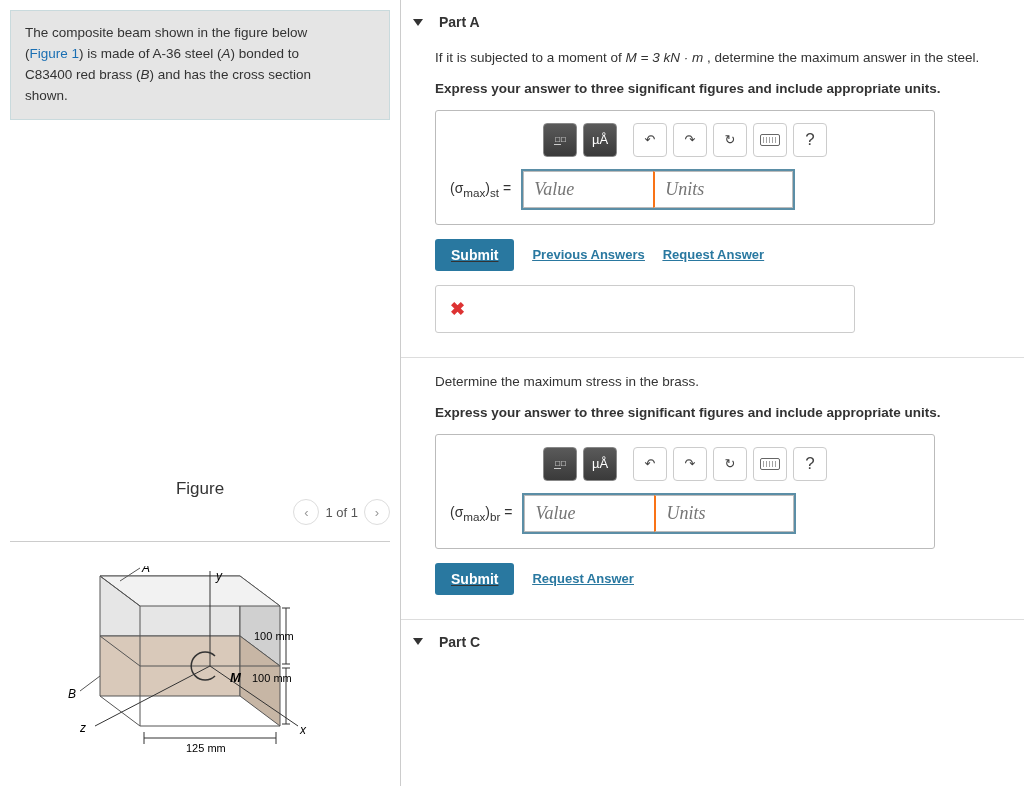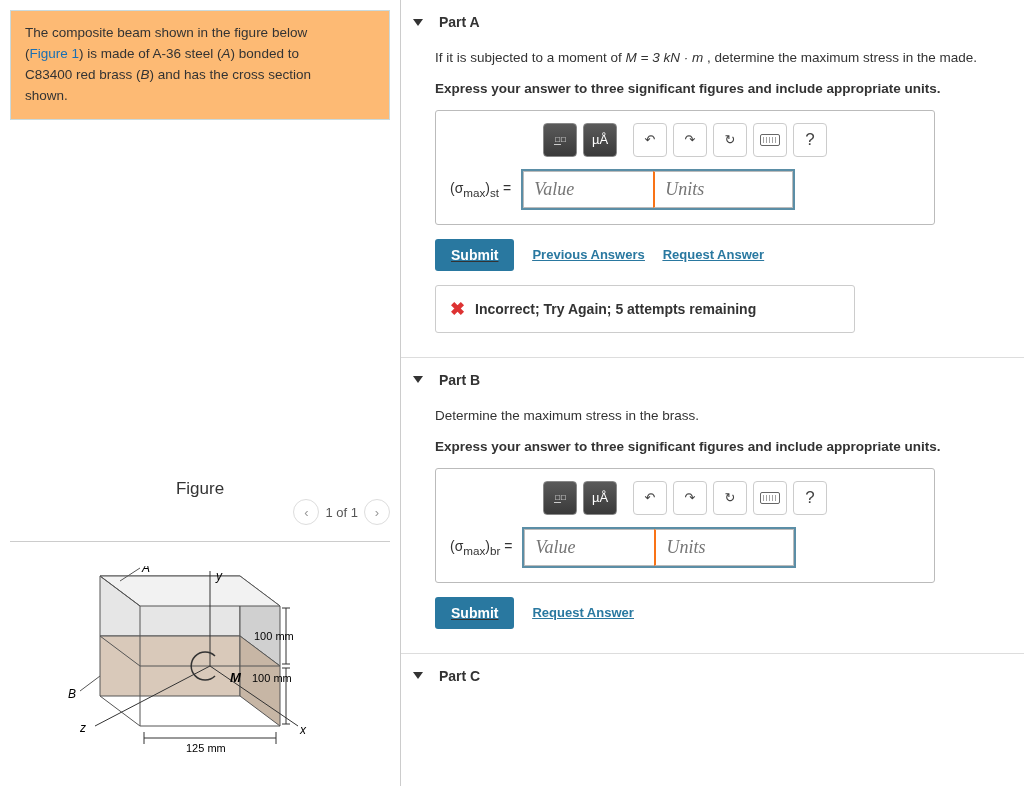--- a/index.html
+++ b/index.html
@@ -1,20 +1,20 @@
 <!DOCTYPE html>
 <html><head>
 <meta charset="utf-8">
 <style>
   * { box-sizing: border-box; margin: 0; padding: 0; }
   body { font-family: Arial, Helvetica, sans-serif; font-size: 13px; color: #333; background: #fff; }
   .page { display: flex; width: 1024px; height: 786px; overflow: hidden; }
   .left-col { width: 400px; padding: 0; display: flex; flex-direction: column; }
   .right-col { flex: 1; border-left: 1px solid #ccc; padding: 0; overflow: hidden; }
-  .problem-box { background: #fdba74; border: 1px solid #c9dadd; padding: 12px 14px; margin: 10px; line-height: 1.55; font-size: 13.5px; color: #333; }
+  .problem-box { background: #e5e5e5; border: 1px solid #c9dadd; padding: 12px 14px; margin: 10px; line-height: 1.55; font-size: 13.5px; color: #333; }
   .problem-box .fig-link { color: #1a6fb3; cursor: pointer; }
   .problem-box .varA, .problem-box .varB { font-style: italic; }
   .left-spacer { flex: 1; }
   .figure-header { display: flex; align-items: center; padding: 8px 10px; margin: 0 0 4px 0; flex-direction: column; }
   .figure-header .title { font-size: 17px; color: #333; font-weight: 400; flex: 1; }
   .divider-line { height: 1px; background: #ccc; margin: 4px 0 6px 0; }
   .fig-nav { display: inline-flex; align-items: center; gap: 6px; margin-left: auto; }
   .fig-nav .nav-btn { width: 26px; height: 26px; border: 1px solid #ddd; border-radius: 50%; background: #fff; display: inline-flex; align-items: center; justify-content: center; color: #999; cursor: pointer; }
   .fig-nav .nav-text { font-size: 13px; color: #555; }
   .figure-body { padding: 18px 10px 10px 10px; }
@@ -135,21 +135,21 @@
   </div>
 
   <div class="right-col">
 
     <div class="part-section no-border">
       <div class="part-header">
         <span class="caret-down"></span>
         <span>Part A</span>
       </div>
       <div class="question-line">
-        <span>If it is subjected to a moment of </span><span class="math-var">M = 3 kN · m</span><span> , determine the maximum stress in the made.</span>
+        <span>If it is subjected to a moment of </span><span class="math-var">M = 3 kN · m</span><span> , determine the maximum answer in the steel.</span>
       </div>
       <div class="instr">Express your answer to three significant figures and include appropriate units.</div>
 
       <div class="answer-box">
         <div class="toolbar">
           <span class="tool-btn">
               <span class="frac"><span class="top">□</span><span>□</span></span>
             </span>
           <span class="tool-btn">µÅ</span>
           <span class="tool-sep"></span>
@@ -171,29 +171,24 @@
       </div>
 
       <div class="actions">
         <button class="submit-btn">Submit</button>
         <span class="link">Previous Answers</span>
         <span class="link">Request Answer</span>
       </div>
 
       <div class="feedback">
         <span class="x-icon">✖</span>
-        <span>Incorrect; Try Again; 5 attempts remaining</span>
       </div>
     </div>
 
     <div class="part-section">
-      <div class="part-header">
-        <span class="caret-down"></span>
-        <span>Part B</span>
-      </div>
       <div class="question-line">Determine the maximum stress in the brass.</div>
       <div class="instr">Express your answer to three significant figures and include appropriate units.</div>
 
       <div class="answer-box">
         <div class="toolbar">
           <span class="tool-btn">
               <span class="frac"><span class="top">□</span><span>□</span></span>
             </span>
           <span class="tool-btn">µÅ</span>
           <span class="tool-sep"></span>

